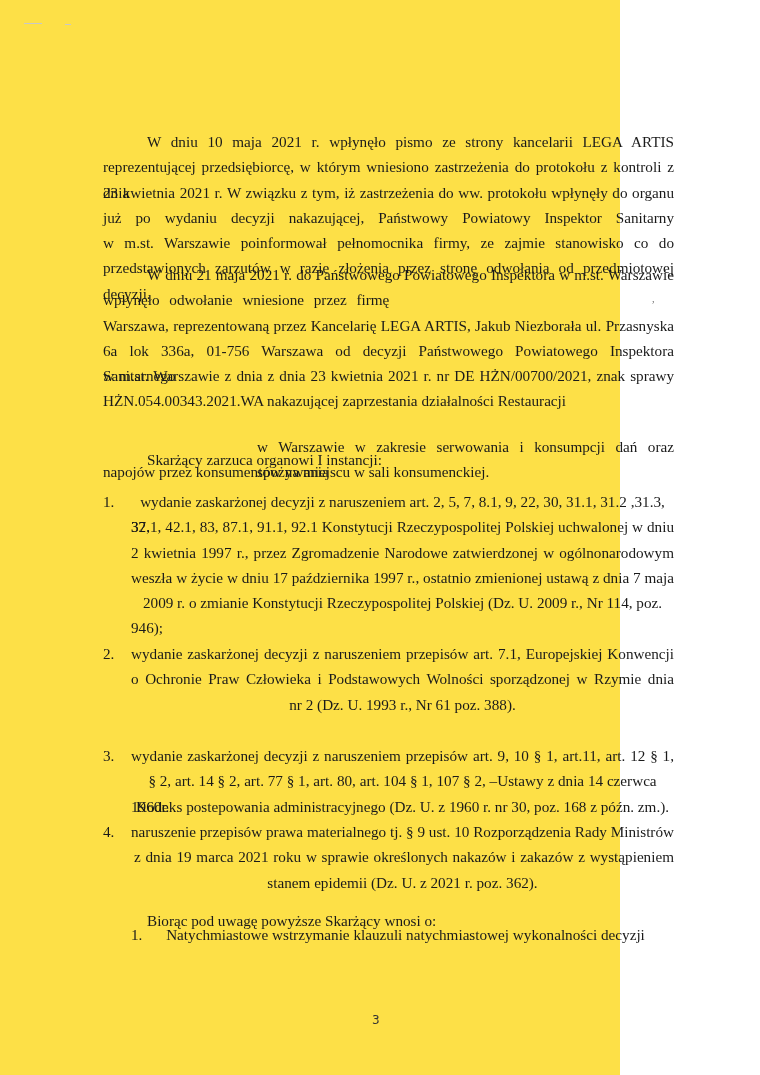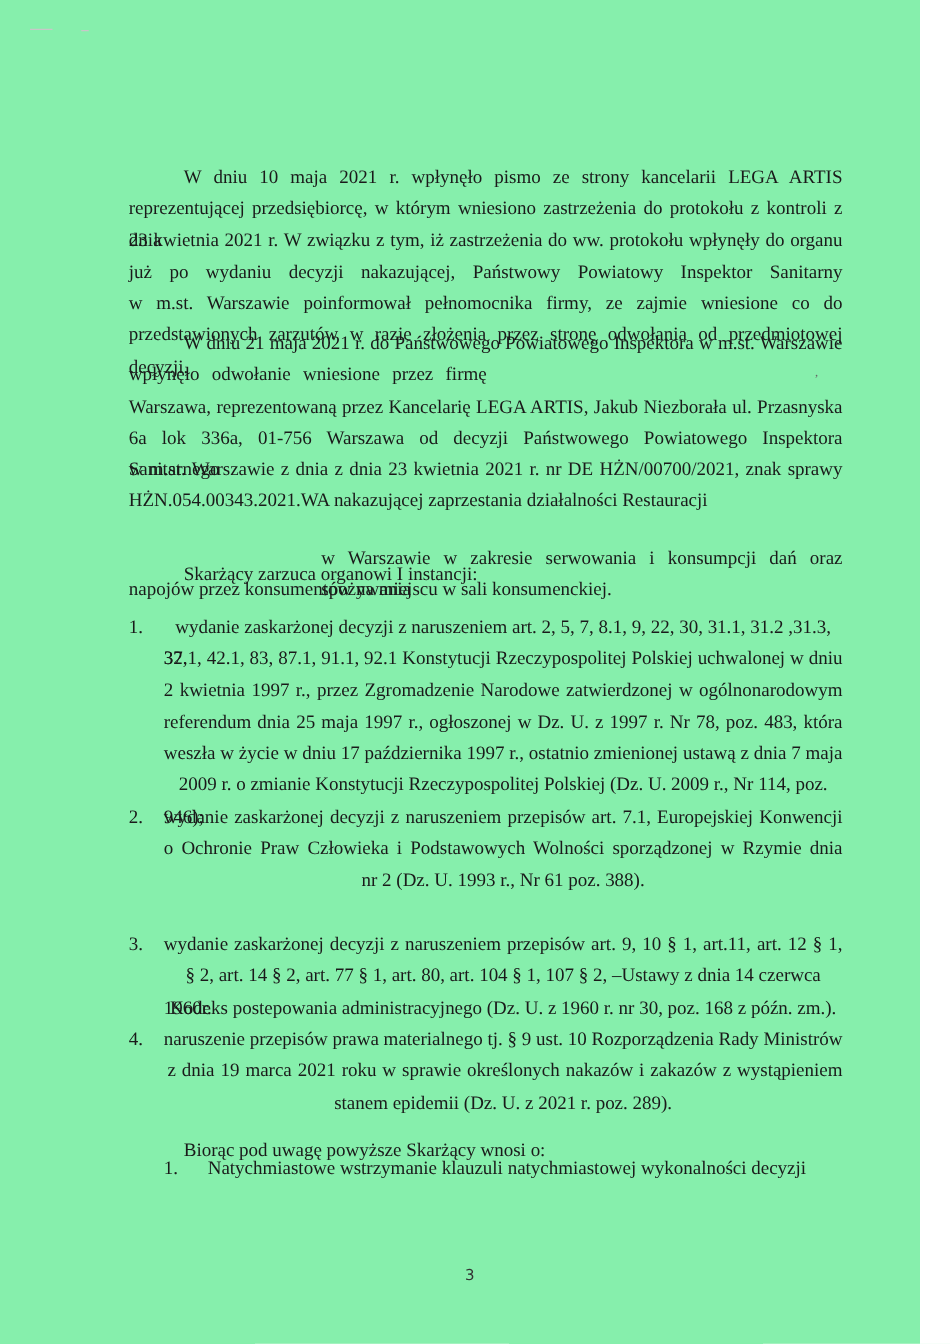--- a/index.html
+++ b/index.html
@@ -11,23 +11,23 @@
       width: 760px;
       height: 1075px;
       position: relative;
       overflow: hidden;
       font-family: "Liberation Serif", serif;
       color: #1a1a1a;
     }
     .page {
       position: absolute;
       left: 0; top: 0;
-      width: 736px;
+      width: 620px;
       height: 1075px;
-      background: #86efac;
+      background: #fde047;
     }
     .scan-mark {
       position: absolute;
       height: 1px;
       background: #c8c8c8;
     }
     .text-block {
       position: absolute;
       left: 103px;
       width: 571px;
@@ -70,21 +70,21 @@
 <div class="page">
 
   <div class="scan-mark" style="left:24px; top:23px; width:18px;"></div>
   <div class="scan-mark" style="left:65px; top:24px; width:6px;"></div>
 
   <div class="text-block" style="top:129px;">
     <span class="line just indent">W dniu 10 maja 2021 r. wpłynęło pismo ze strony kancelarii LEGA ARTIS</span>
     <span class="line just">reprezentującej przedsiębiorcę, w którym wniesiono zastrzeżenia do protokołu z kontroli z dnia</span>
     <span class="line just">23 kwietnia 2021 r. W związku z tym, iż zastrzeżenia do ww. protokołu wpłynęły do organu</span>
     <span class="line just">już po wydaniu decyzji nakazującej, Państwowy Powiatowy Inspektor Sanitarny</span>
-    <span class="line just">w m.st. Warszawie poinformował pełnomocnika firmy, ze zajmie wniesione co do</span>
+    <span class="line just">w m.st. Warszawie poinformował pełnomocnika firmy, ze zajmie stanowisko co do</span>
     <span class="line just">przedstawionych zarzutów w razie złożenia przez stronę odwołania od przedmiotowej decyzji.</span>
   </div>
 
   <div class="text-block" style="top:262px;">
     <span class="line just indent">W dniu 21 maja 2021 r. do Państwowego Powiatowego Inspektora w m.st. Warszawie</span>
     <span class="line" style="word-spacing:6px;">wpłynęło odwołanie wniesione przez firmę</span>
     <span class="line just">Warszawa, reprezentowaną przez Kancelarię LEGA ARTIS, Jakub Niezborała ul. Przasnyska</span>
     <span class="line just">6a lok 336a, 01-756 Warszawa od decyzji Państwowego Powiatowego Inspektora Sanitarnego</span>
     <span class="line just">w m.st. Warszawie z dnia z dnia 23 kwietnia 2021 r. nr DE HŻN/00700/2021, znak sprawy</span>
     <span class="line">HŻN.054.00343.2021.WA nakazującej zaprzestania działalności Restauracji</span>
@@ -96,21 +96,20 @@
   <div class="text-block" style="top:447px;">
     <span class="line indent">Skarżący zarzuca organowi I instancji:</span>
   </div>
 
   <div class="list-item" style="top:489px;">
     <span class="list-num">1.</span>
     <div class="list-body">
       <span class="line just">wydanie zaskarżonej decyzji z naruszeniem art. 2, 5, 7, 8.1, 9, 22, 30, 31.1, 31.2 ,31.3, 32,</span>
       <span class="line just">37.1, 42.1, 83, 87.1, 91.1, 92.1 Konstytucji Rzeczypospolitej Polskiej uchwalonej w dniu</span>
       <span class="line just">2 kwietnia 1997 r., przez Zgromadzenie Narodowe zatwierdzonej w ogólnonarodowym</span>
-      <span class="line just">referendum dnia 25 maja 1997 r., ogłoszonej w Dz. U. z 1997 r. Nr 78, poz. 483, która</span>
       <span class="line just">weszła w życie w dniu 17 października 1997 r., ostatnio zmienionej ustawą z dnia 7 maja</span>
       <span class="line just">2009 r. o zmianie Konstytucji Rzeczypospolitej Polskiej (Dz. U. 2009 r., Nr 114, poz. 946);</span>
     </div>
   </div>
 
   <div class="list-item" style="top:641px;">
     <span class="list-num">2.</span>
     <div class="list-body">
       <span class="line just">wydanie zaskarżonej decyzji z naruszeniem przepisów art. 7.1, Europejskiej Konwencji</span>
       <span class="line just">o Ochronie Praw Człowieka i Podstawowych Wolności sporządzonej w Rzymie dnia</span>
@@ -125,21 +124,21 @@
       <span class="line just">§ 2, art. 14 § 2, art. 77 § 1, art. 80, art. 104 § 1, 107 § 2, –Ustawy z dnia 14 czerwca 1960r.</span>
       <span class="line">Kodeks postepowania administracyjnego (Dz. U. z 1960 r. nr 30, poz. 168 z późn. zm.).</span>
     </div>
   </div>
 
   <div class="list-item" style="top:819px;">
     <span class="list-num">4.</span>
     <div class="list-body">
       <span class="line just">naruszenie przepisów prawa materialnego tj. § 9 ust. 10 Rozporządzenia Rady Ministrów</span>
       <span class="line just" style="padding-left:3px;">z dnia 19 marca 2021 roku w sprawie określonych nakazów i zakazów z wystąpieniem</span>
-      <span class="line">stanem epidemii (Dz. U. z 2021 r. poz. 289).</span>
+      <span class="line">stanem epidemii (Dz. U. z 2021 r. poz. 362).</span>
     </div>
   </div>
 
   <div class="text-block" style="top:896px;">
     <span class="line" style="padding-left:44px;margin-top:12px;">Biorąc pod uwagę powyższe Skarżący wnosi o:</span>
   </div>
 
   <div class="list-item" style="top:922px;">
     <span class="list-num" style="left:28px;">1.</span>
     <div class="list-body" style="margin-left:34px;">

